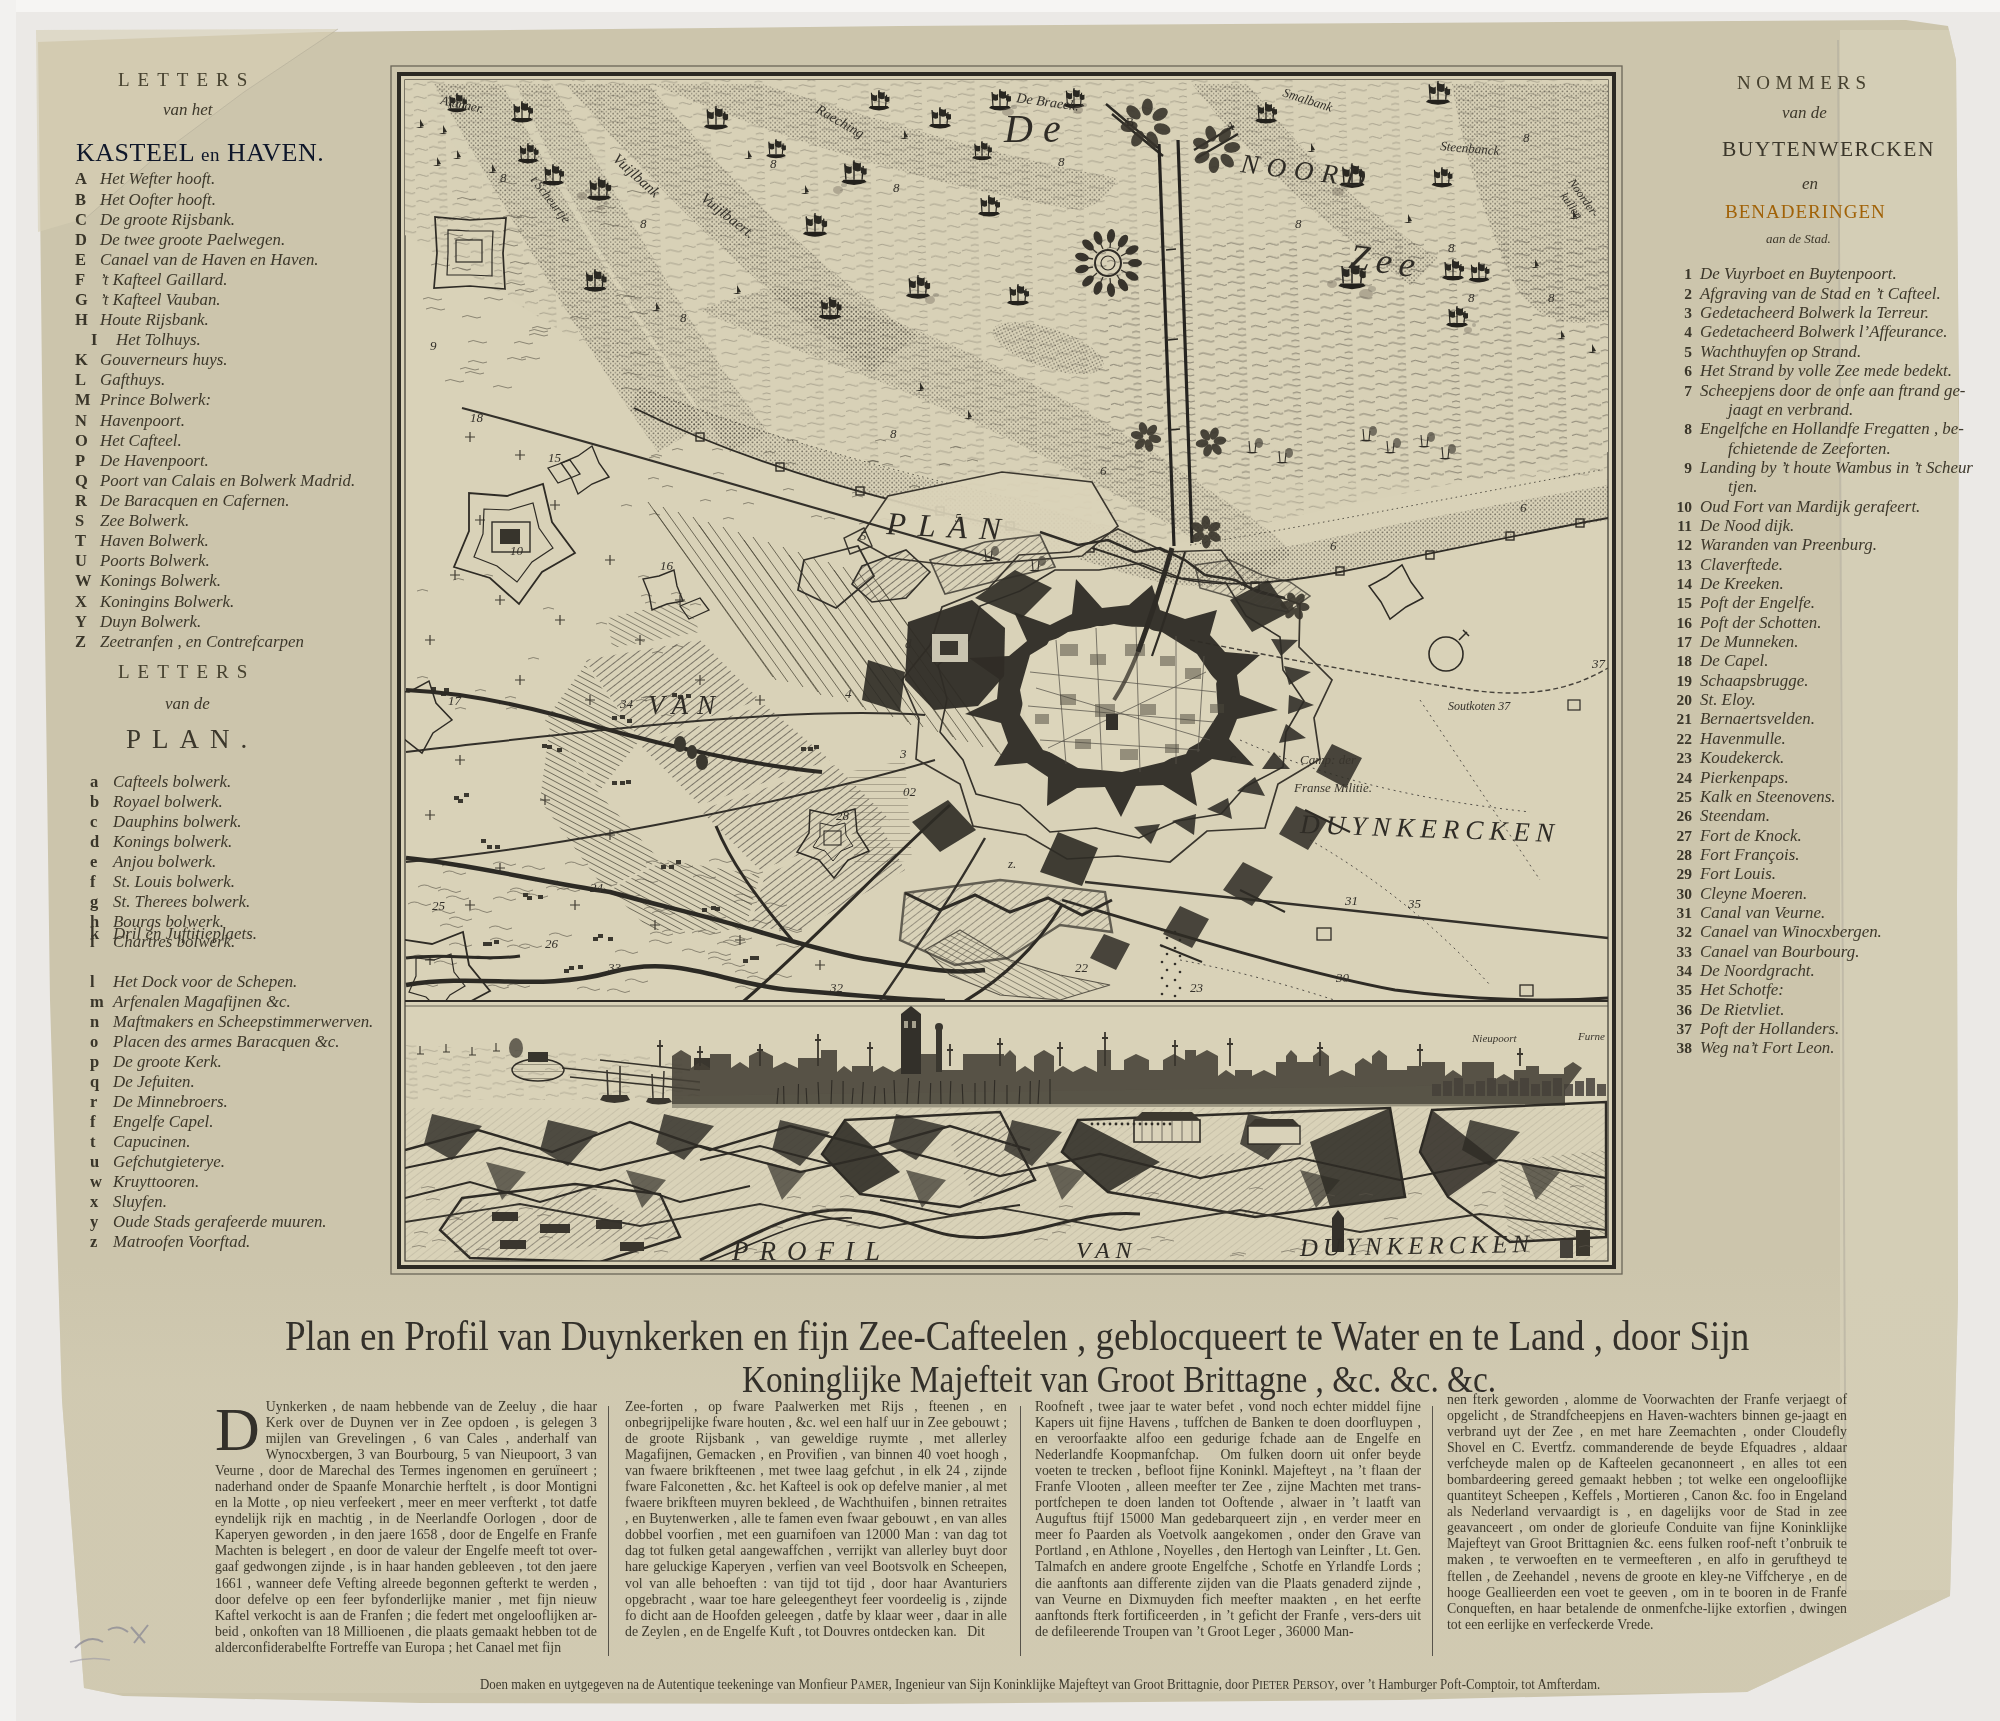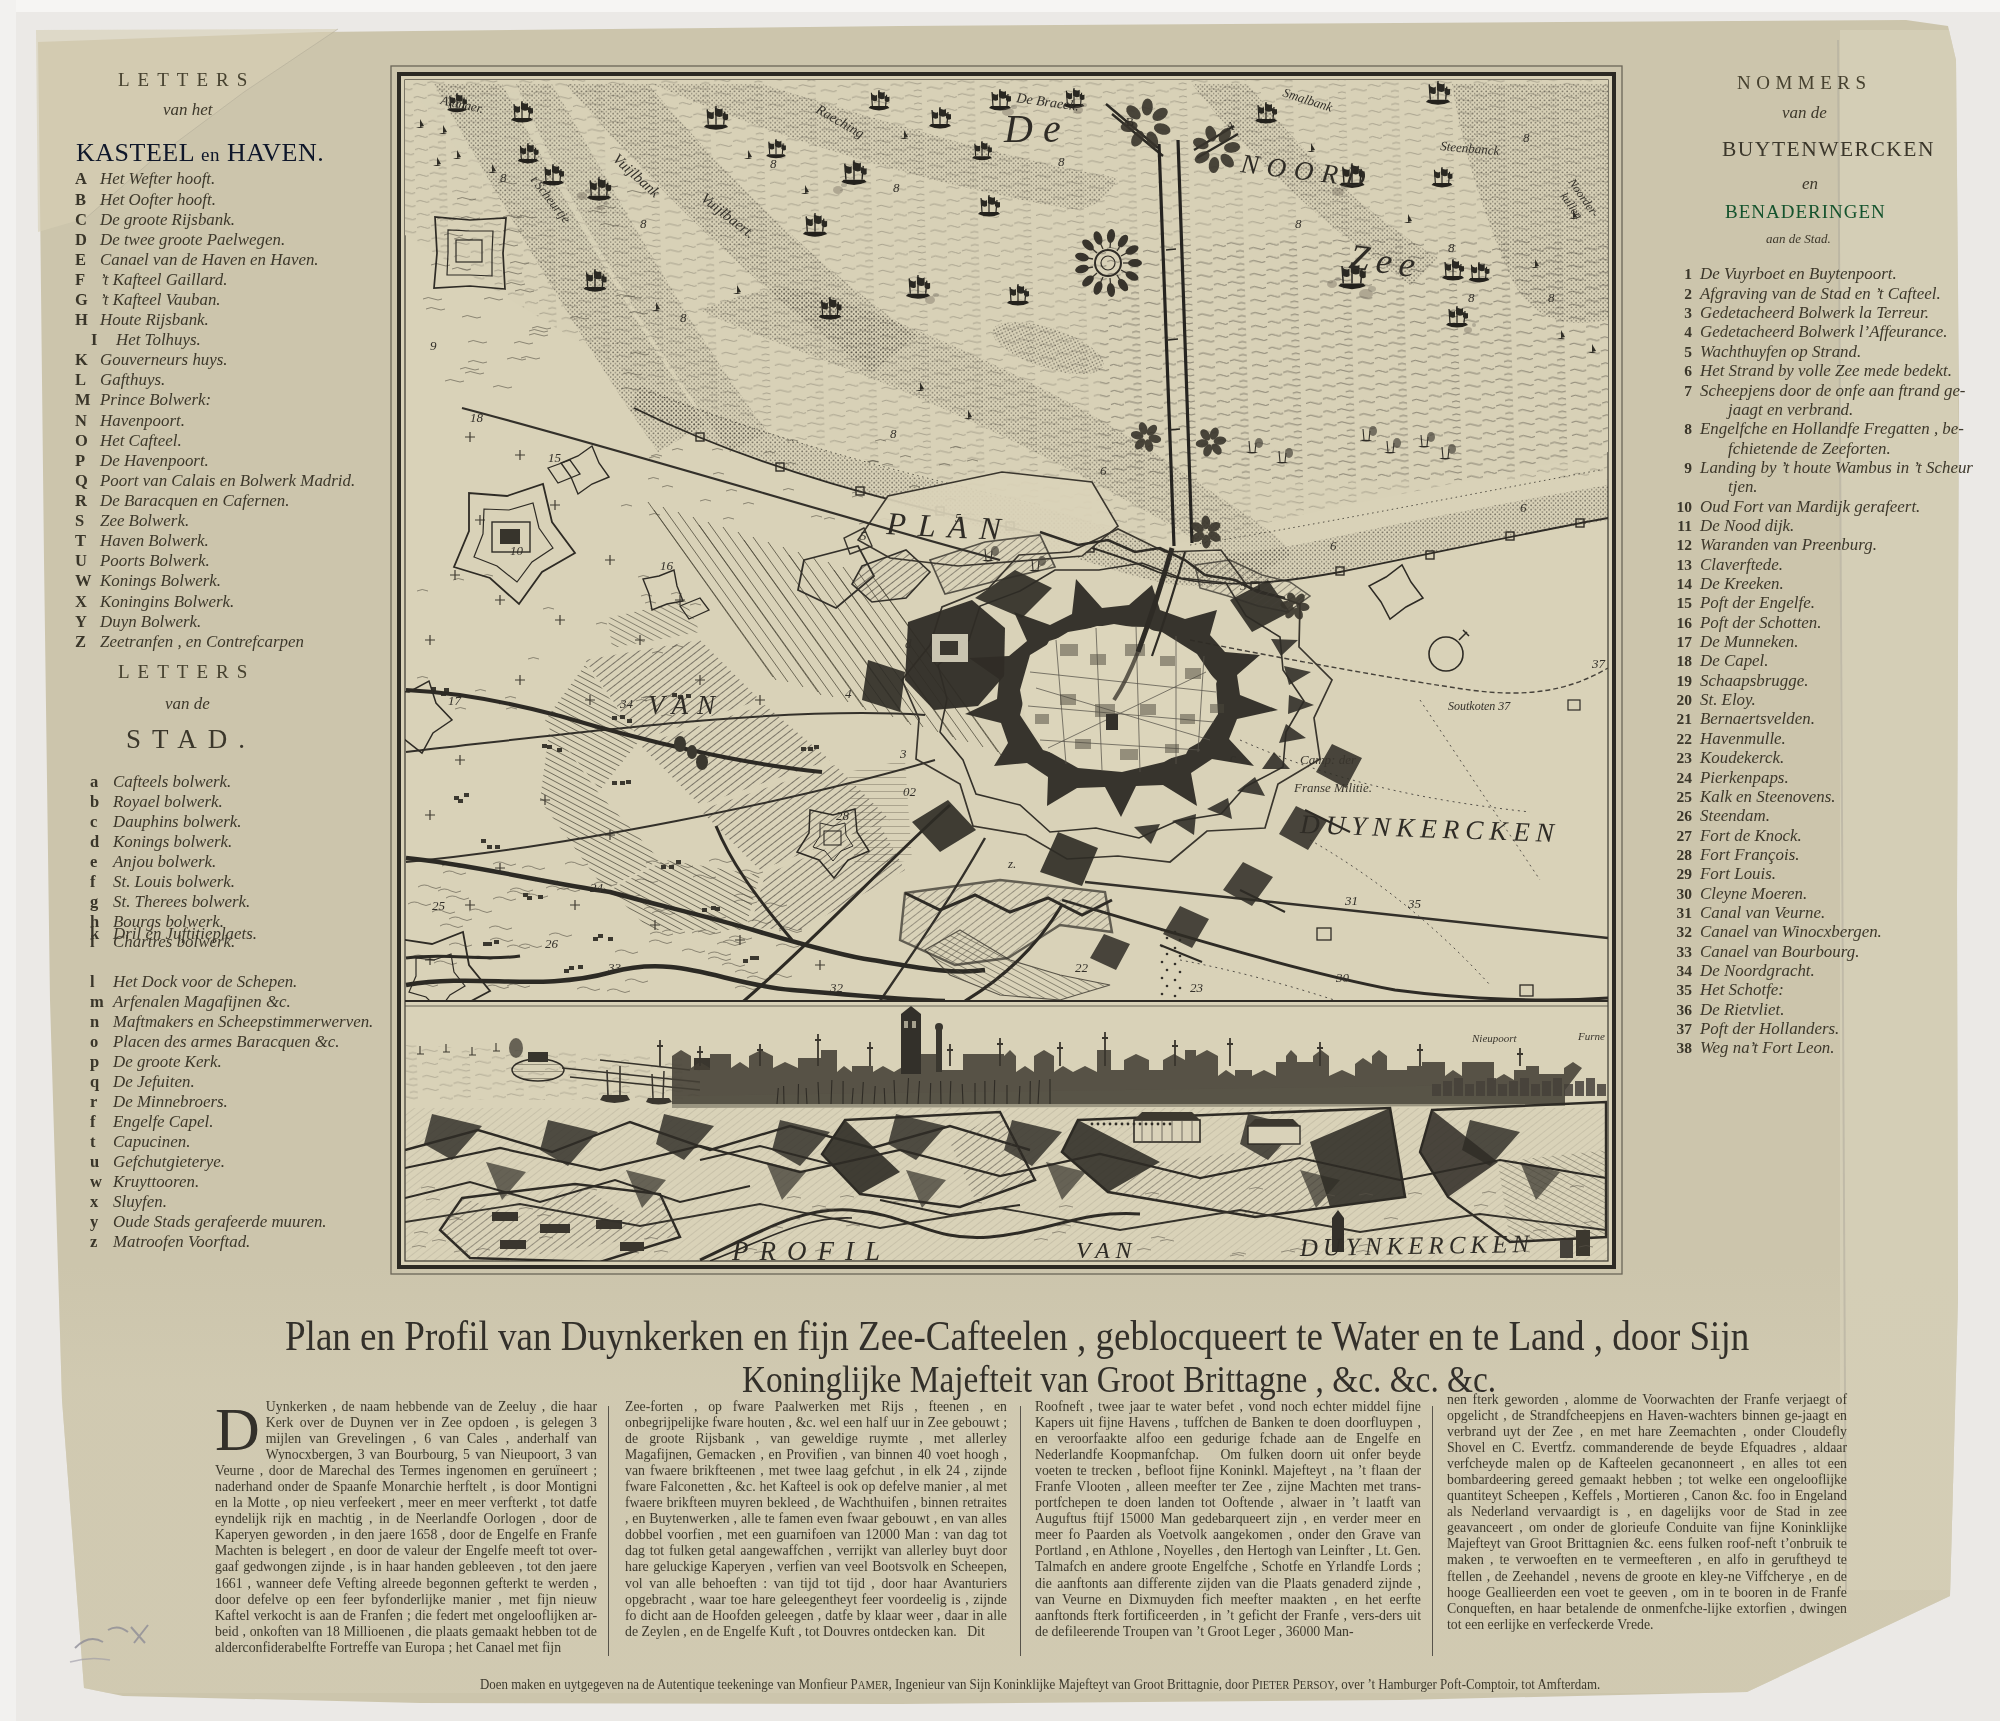--- a/index.html
+++ b/index.html
@@ -813,21 +813,21 @@
 <div class="t ll" style="left:75px;top:511px"><span class="lt">S</span><span class="it">Zee Bolwerk.</span></div>
 <div class="t ll" style="left:75px;top:531px"><span class="lt">T</span><span class="it">Haven Bolwerk.</span></div>
 <div class="t ll" style="left:75px;top:551px"><span class="lt">U</span><span class="it">Poorts Bolwerk.</span></div>
 <div class="t ll" style="left:75px;top:571px"><span class="lt">W</span><span class="it">Konings Bolwerk.</span></div>
 <div class="t ll" style="left:75px;top:592px"><span class="lt">X</span><span class="it">Koningins Bolwerk.</span></div>
 <div class="t ll" style="left:75px;top:612px"><span class="lt">Y</span><span class="it">Duyn Bolwerk.</span></div>
 <div class="t ll" style="left:75px;top:632px"><span class="lt">Z</span><span class="it">Zeetranfen , en Contrefcarpen</span></div>
 
 <div class="t" style="left:118px;top:661px;font-size:19px;letter-spacing:8px;color:#46412f">LETTERS</div>
 <div class="t it" style="left:165px;top:694px;font-size:17px">van de</div>
-<div class="t" style="left:126px;top:724px;font-size:27px;letter-spacing:11px;color:#3b372b">STAD.</div>
+<div class="t" style="left:126px;top:724px;font-size:27px;letter-spacing:11px;color:#3b372b">PLAN.</div>
 
 <div class="t ll" style="left:90px;top:772px"><span class="lt" style="width:23px">a</span><span class="it">Cafteels bolwerk.</span></div>
 <div class="t ll" style="left:90px;top:792px"><span class="lt" style="width:23px">b</span><span class="it">Royael bolwerk.</span></div>
 <div class="t ll" style="left:90px;top:812px"><span class="lt" style="width:23px">c</span><span class="it">Dauphins bolwerk.</span></div>
 <div class="t ll" style="left:90px;top:832px"><span class="lt" style="width:23px">d</span><span class="it">Konings bolwerk.</span></div>
 <div class="t ll" style="left:90px;top:852px"><span class="lt" style="width:23px">e</span><span class="it">Anjou bolwerk.</span></div>
 <div class="t ll" style="left:90px;top:872px"><span class="lt" style="width:23px">f</span><span class="it">St. Louis bolwerk.</span></div>
 <div class="t ll" style="left:90px;top:892px"><span class="lt" style="width:23px">g</span><span class="it">St. Therees bolwerk.</span></div>
 <div class="t ll" style="left:90px;top:912px"><span class="lt" style="width:23px">h</span><span class="it">Bourgs bolwerk.</span></div>
 <div class="t ll" style="left:90px;top:932px"><span class="lt" style="width:23px">i</span><span class="it">Chartres bolwerk.</span></div>
@@ -844,21 +844,21 @@
 <div class="t ll" style="left:90px;top:1152px"><span class="lt" style="width:23px">u</span><span class="it">Gefchutgieterye.</span></div>
 <div class="t ll" style="left:90px;top:1172px"><span class="lt" style="width:23px">w</span><span class="it">Kruyttooren.</span></div>
 <div class="t ll" style="left:90px;top:1192px"><span class="lt" style="width:23px">x</span><span class="it">Sluyfen.</span></div>
 <div class="t ll" style="left:90px;top:1212px"><span class="lt" style="width:23px">y</span><span class="it">Oude Stads gerafeerde muuren.</span></div>
 <div class="t ll" style="left:90px;top:1232px"><span class="lt" style="width:23px">z</span><span class="it">Matroofen Voorftad.</span></div>
 
 <div class="t" style="left:1737px;top:72px;font-size:19px;letter-spacing:5.5px;color:#46412f">NOMMERS</div>
 <div class="t it" style="left:1782px;top:103px;font-size:17px">van de</div>
 <div class="t" style="left:1722px;top:137px;font-size:21.5px;letter-spacing:1.5px;color:#3b372b">BUYTENWERCKEN</div>
 <div class="t it" style="left:1802px;top:174px;font-size:17px">en</div>
-<div class="t" style="left:1725px;top:201px;font-size:19px;letter-spacing:1px;color:#14532d">BENADERINGEN</div>
+<div class="t" style="left:1725px;top:201px;font-size:19px;letter-spacing:1px;color:#a16207">BENADERINGEN</div>
 <div class="t it" style="left:1766px;top:231px;font-size:13px">aan de Stad.</div>
 
 <div class="t ll" style="left:1668px;top:264px"><span class="nn">1</span><span class="it">De Vuyrboet en Buytenpoort.</span></div>
 <div class="t ll" style="left:1668px;top:284px"><span class="nn">2</span><span class="it">Afgraving van de Stad en ’t Cafteel.</span></div>
 <div class="t ll" style="left:1668px;top:303px"><span class="nn">3</span><span class="it">Gedetacheerd Bolwerk la Terreur.</span></div>
 <div class="t ll" style="left:1668px;top:322px"><span class="nn">4</span><span class="it">Gedetacheerd Bolwerk l’Affeurance.</span></div>
 <div class="t ll" style="left:1668px;top:342px"><span class="nn">5</span><span class="it">Wachthuyfen op Strand.</span></div>
 <div class="t ll" style="left:1668px;top:361px"><span class="nn">6</span><span class="it">Het Strand by volle Zee mede bedekt.</span></div>
 <div class="t ll" style="left:1668px;top:381px"><span class="nn">7</span><span class="it">Scheepjens door de onfe aan ftrand ge-</span></div>
 <div class="t ll it" style="left:1728px;top:400px">jaagt en verbrand.</div>

